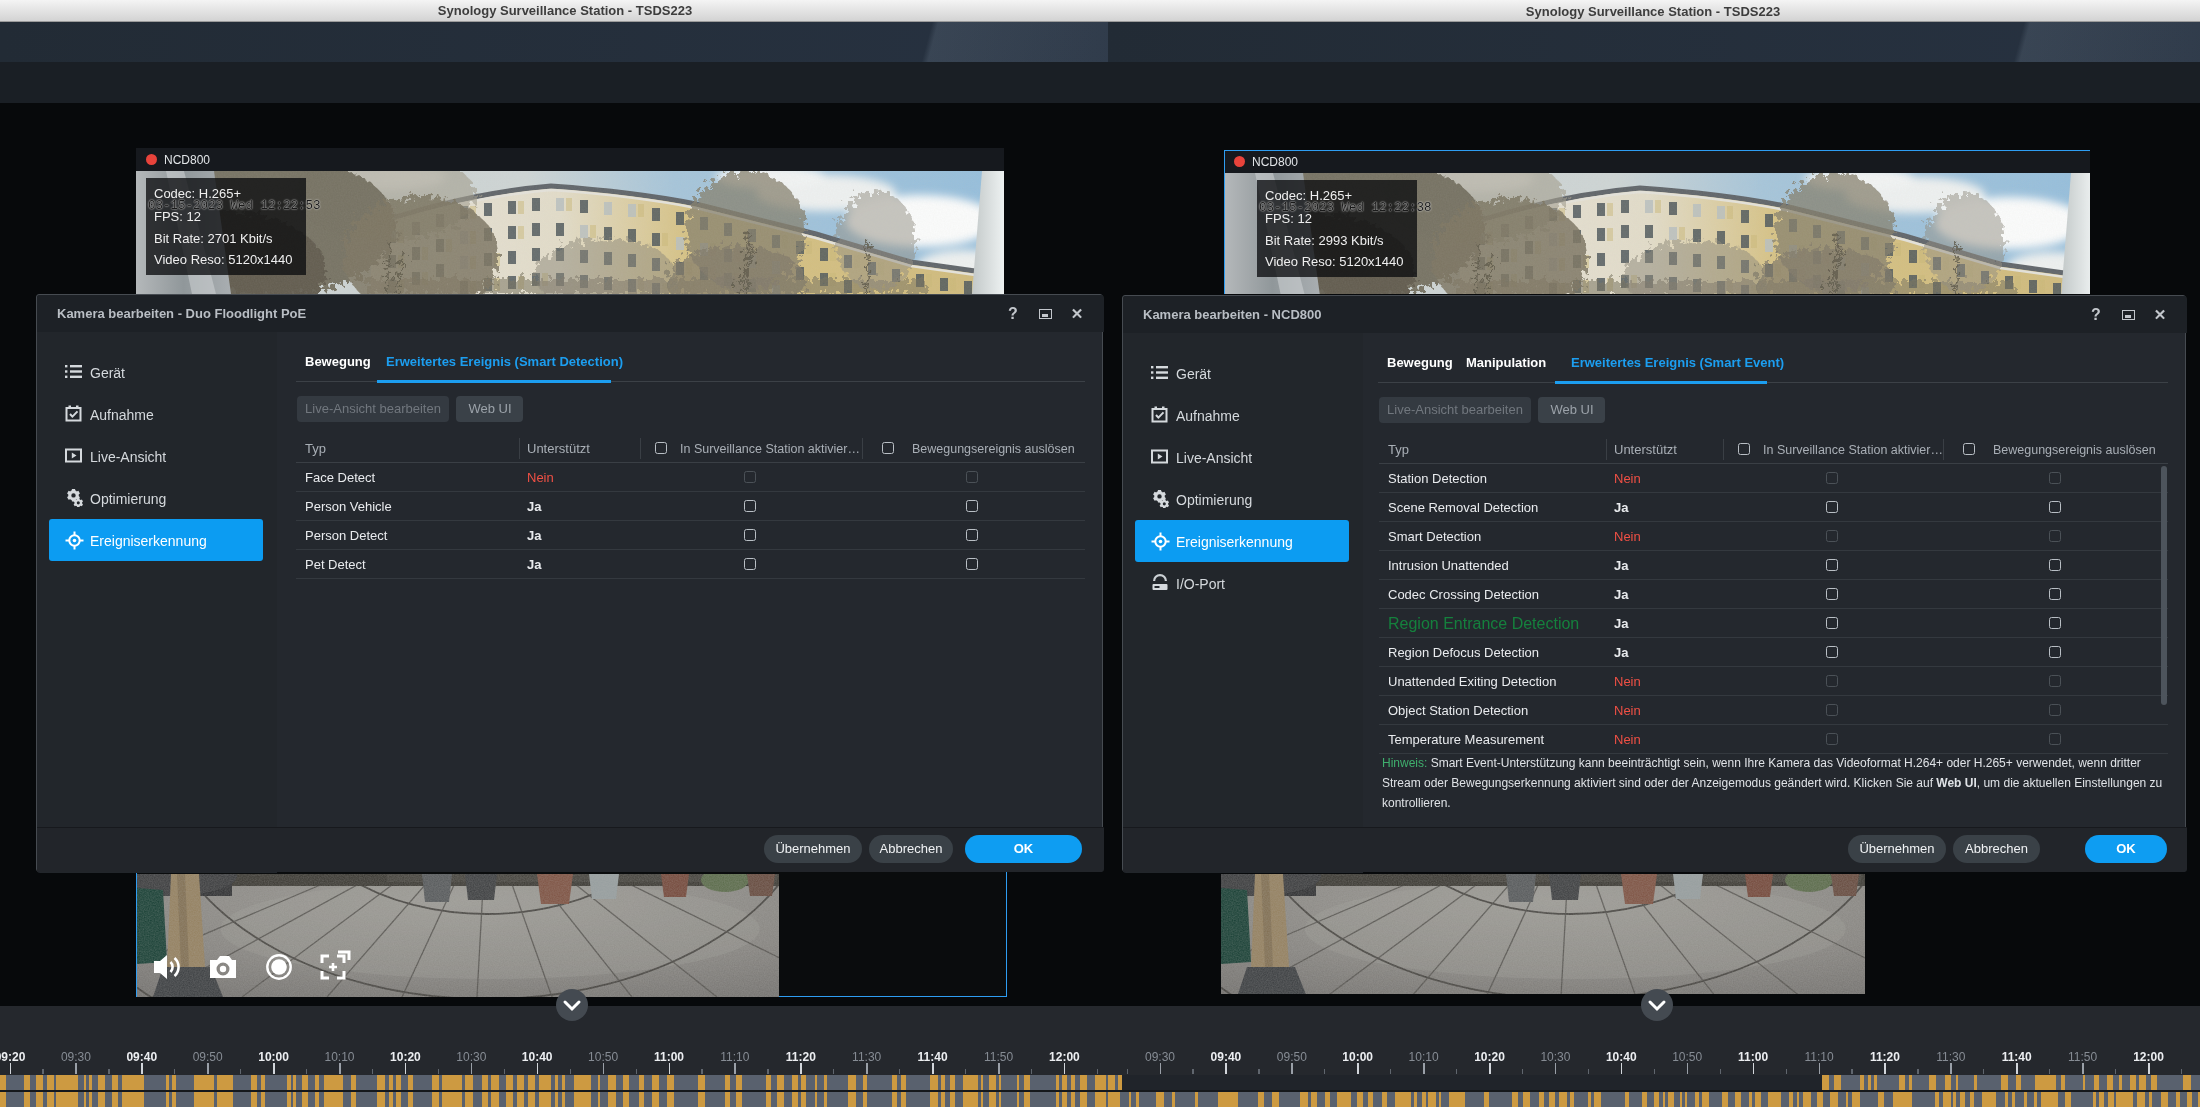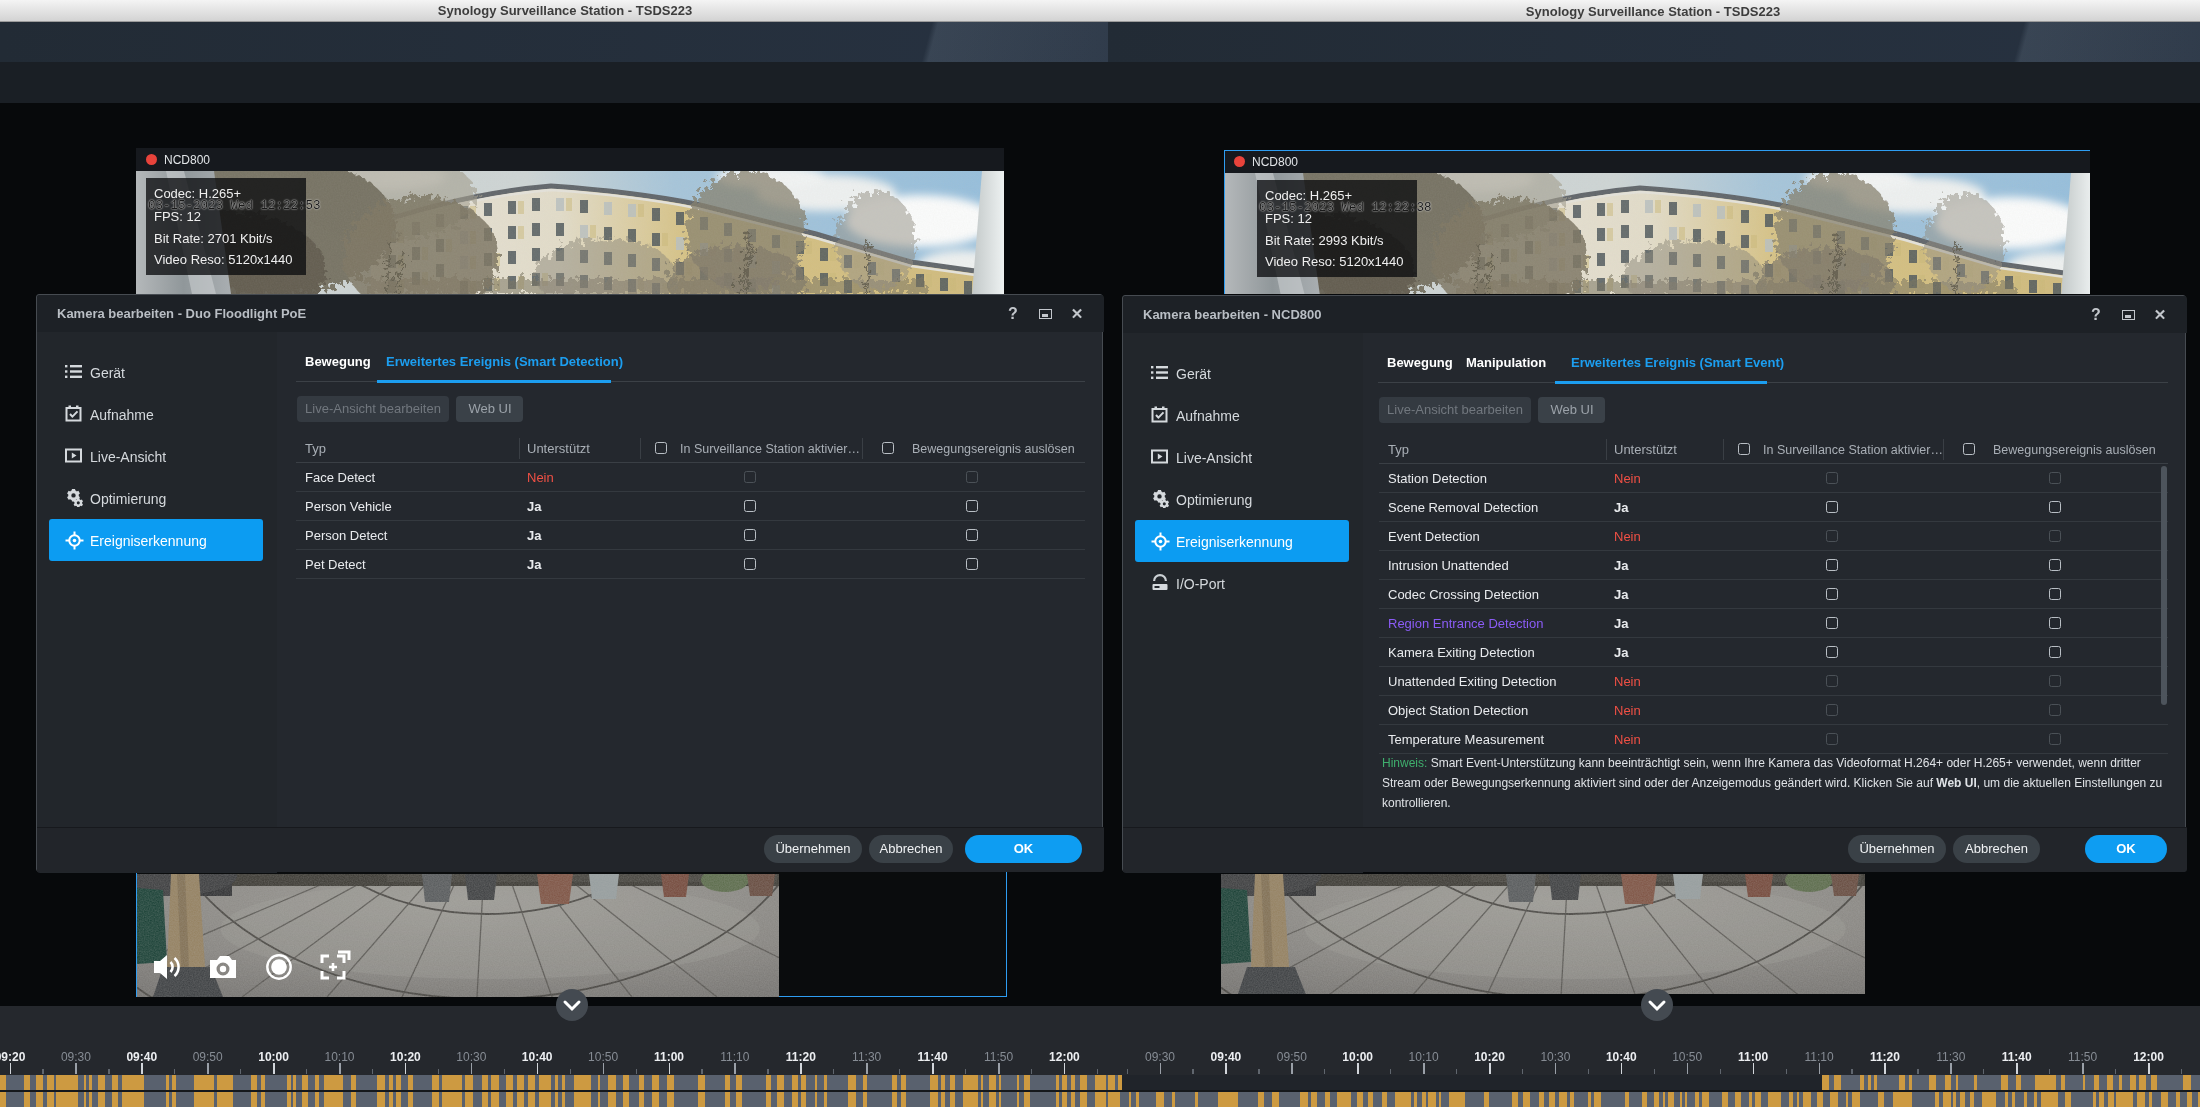--- a/index.html
+++ b/index.html
@@ -1054,41 +1054,41 @@
     <div style="position:absolute;left:1388px;top:479px;font-size:13px;color:#e9ebee;font-weight:400;transform:translateY(-50%);white-space:nowrap;line-height:1.2;">Station Detection</div>
     <div style="position:absolute;left:1614px;top:479px;font-size:13px;color:#f05045;font-weight:400;transform:translateY(-50%);white-space:nowrap;line-height:1.2;">Nein</div>
     <div style="position:absolute;left:1825.5px;top:471.5px;width:12px;height:12px;border:1.5px solid #4b5157;border-radius:2.5px;"></div>
     <div style="position:absolute;left:2048.5px;top:471.5px;width:12px;height:12px;border:1.5px solid #4b5157;border-radius:2.5px;"></div>
     <div style="position:absolute;left:1379px;top:493px;width:789px;height:29px;border-bottom:1px solid #34393f;"></div>
     <div style="position:absolute;left:1388px;top:508px;font-size:13px;color:#e9ebee;font-weight:400;transform:translateY(-50%);white-space:nowrap;line-height:1.2;">Scene Removal Detection</div>
     <div style="position:absolute;left:1614px;top:508px;font-size:13px;color:#e9ebee;font-weight:700;transform:translateY(-50%);white-space:nowrap;line-height:1.2;">Ja</div>
     <div style="position:absolute;left:1825.5px;top:500.5px;width:12px;height:12px;border:1.5px solid #b9bfc5;border-radius:2.5px;"></div>
     <div style="position:absolute;left:2048.5px;top:500.5px;width:12px;height:12px;border:1.5px solid #b9bfc5;border-radius:2.5px;"></div>
     <div style="position:absolute;left:1379px;top:522px;width:789px;height:29px;border-bottom:1px solid #34393f;"></div>
-    <div style="position:absolute;left:1388px;top:537px;font-size:13px;color:#e9ebee;font-weight:400;transform:translateY(-50%);white-space:nowrap;line-height:1.2;">Event Detection</div>
+    <div style="position:absolute;left:1388px;top:537px;font-size:13px;color:#e9ebee;font-weight:400;transform:translateY(-50%);white-space:nowrap;line-height:1.2;">Smart Detection</div>
     <div style="position:absolute;left:1614px;top:537px;font-size:13px;color:#f05045;font-weight:400;transform:translateY(-50%);white-space:nowrap;line-height:1.2;">Nein</div>
     <div style="position:absolute;left:1825.5px;top:529.5px;width:12px;height:12px;border:1.5px solid #4b5157;border-radius:2.5px;"></div>
     <div style="position:absolute;left:2048.5px;top:529.5px;width:12px;height:12px;border:1.5px solid #4b5157;border-radius:2.5px;"></div>
     <div style="position:absolute;left:1379px;top:551px;width:789px;height:29px;border-bottom:1px solid #34393f;"></div>
     <div style="position:absolute;left:1388px;top:566px;font-size:13px;color:#e9ebee;font-weight:400;transform:translateY(-50%);white-space:nowrap;line-height:1.2;">Intrusion Unattended</div>
     <div style="position:absolute;left:1614px;top:566px;font-size:13px;color:#e9ebee;font-weight:700;transform:translateY(-50%);white-space:nowrap;line-height:1.2;">Ja</div>
     <div style="position:absolute;left:1825.5px;top:558.5px;width:12px;height:12px;border:1.5px solid #b9bfc5;border-radius:2.5px;"></div>
     <div style="position:absolute;left:2048.5px;top:558.5px;width:12px;height:12px;border:1.5px solid #b9bfc5;border-radius:2.5px;"></div>
     <div style="position:absolute;left:1379px;top:580px;width:789px;height:29px;border-bottom:1px solid #34393f;"></div>
     <div style="position:absolute;left:1388px;top:595px;font-size:13px;color:#e9ebee;font-weight:400;transform:translateY(-50%);white-space:nowrap;line-height:1.2;">Codec Crossing Detection</div>
     <div style="position:absolute;left:1614px;top:595px;font-size:13px;color:#e9ebee;font-weight:700;transform:translateY(-50%);white-space:nowrap;line-height:1.2;">Ja</div>
     <div style="position:absolute;left:1825.5px;top:587.5px;width:12px;height:12px;border:1.5px solid #b9bfc5;border-radius:2.5px;"></div>
     <div style="position:absolute;left:2048.5px;top:587.5px;width:12px;height:12px;border:1.5px solid #b9bfc5;border-radius:2.5px;"></div>
     <div style="position:absolute;left:1379px;top:609px;width:789px;height:29px;border-bottom:1px solid #34393f;"></div>
-    <div style="position:absolute;left:1388px;top:624px;font-size:13px;color:#8b5cf6;font-weight:400;transform:translateY(-50%);white-space:nowrap;line-height:1.2;">Region Entrance Detection</div>
+    <div style="position:absolute;left:1388px;top:624px;font-size:16px;color:#15803d;font-weight:400;transform:translateY(-50%);white-space:nowrap;line-height:1.2;">Region Entrance Detection</div>
     <div style="position:absolute;left:1614px;top:624px;font-size:13px;color:#e9ebee;font-weight:700;transform:translateY(-50%);white-space:nowrap;line-height:1.2;">Ja</div>
     <div style="position:absolute;left:1825.5px;top:616.5px;width:12px;height:12px;border:1.5px solid #b9bfc5;border-radius:2.5px;"></div>
     <div style="position:absolute;left:2048.5px;top:616.5px;width:12px;height:12px;border:1.5px solid #b9bfc5;border-radius:2.5px;"></div>
     <div style="position:absolute;left:1379px;top:638px;width:789px;height:29px;border-bottom:1px solid #34393f;"></div>
-    <div style="position:absolute;left:1388px;top:653px;font-size:13px;color:#e9ebee;font-weight:400;transform:translateY(-50%);white-space:nowrap;line-height:1.2;">Kamera Exiting Detection</div>
+    <div style="position:absolute;left:1388px;top:653px;font-size:13px;color:#e9ebee;font-weight:400;transform:translateY(-50%);white-space:nowrap;line-height:1.2;">Region Defocus Detection</div>
     <div style="position:absolute;left:1614px;top:653px;font-size:13px;color:#e9ebee;font-weight:700;transform:translateY(-50%);white-space:nowrap;line-height:1.2;">Ja</div>
     <div style="position:absolute;left:1825.5px;top:645.5px;width:12px;height:12px;border:1.5px solid #b9bfc5;border-radius:2.5px;"></div>
     <div style="position:absolute;left:2048.5px;top:645.5px;width:12px;height:12px;border:1.5px solid #b9bfc5;border-radius:2.5px;"></div>
     <div style="position:absolute;left:1379px;top:667px;width:789px;height:29px;border-bottom:1px solid #34393f;"></div>
     <div style="position:absolute;left:1388px;top:682px;font-size:13px;color:#e9ebee;font-weight:400;transform:translateY(-50%);white-space:nowrap;line-height:1.2;">Unattended Exiting Detection</div>
     <div style="position:absolute;left:1614px;top:682px;font-size:13px;color:#f05045;font-weight:400;transform:translateY(-50%);white-space:nowrap;line-height:1.2;">Nein</div>
     <div style="position:absolute;left:1825.5px;top:674.5px;width:12px;height:12px;border:1.5px solid #4b5157;border-radius:2.5px;"></div>
     <div style="position:absolute;left:2048.5px;top:674.5px;width:12px;height:12px;border:1.5px solid #4b5157;border-radius:2.5px;"></div>
     <div style="position:absolute;left:1379px;top:696px;width:789px;height:29px;border-bottom:1px solid #34393f;"></div>
     <div style="position:absolute;left:1388px;top:711px;font-size:13px;color:#e9ebee;font-weight:400;transform:translateY(-50%);white-space:nowrap;line-height:1.2;">Object Station Detection</div>

